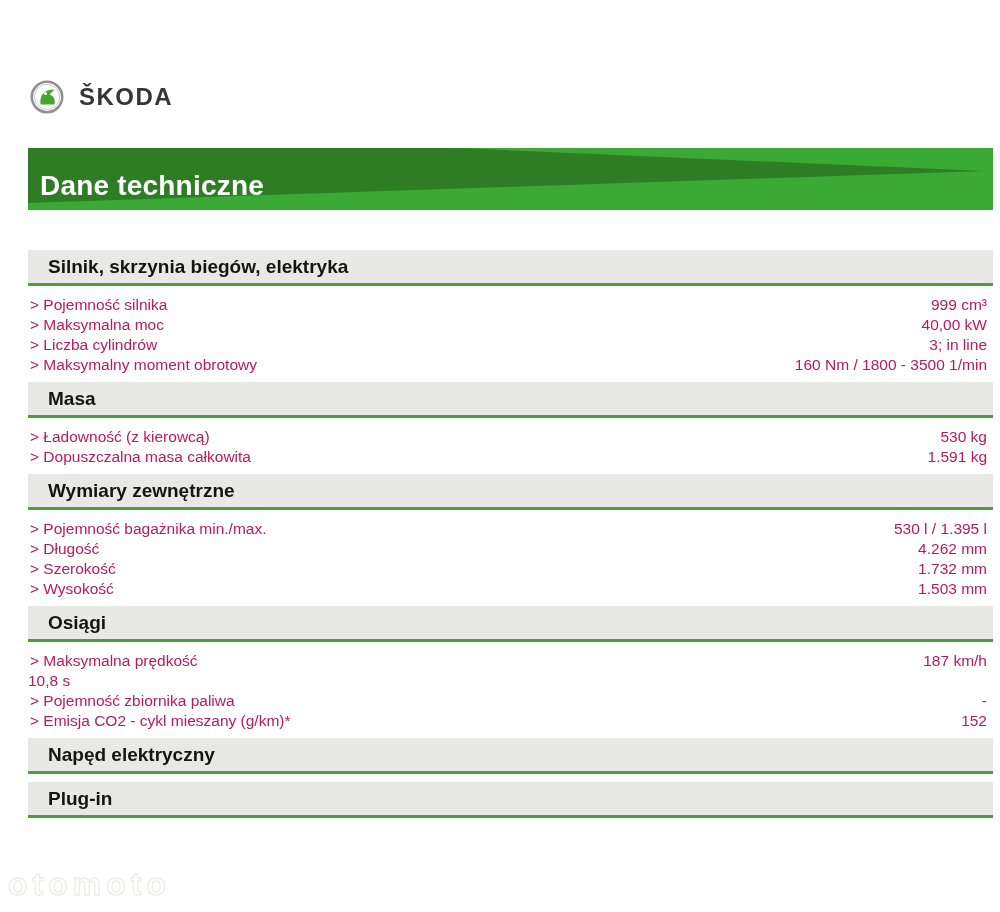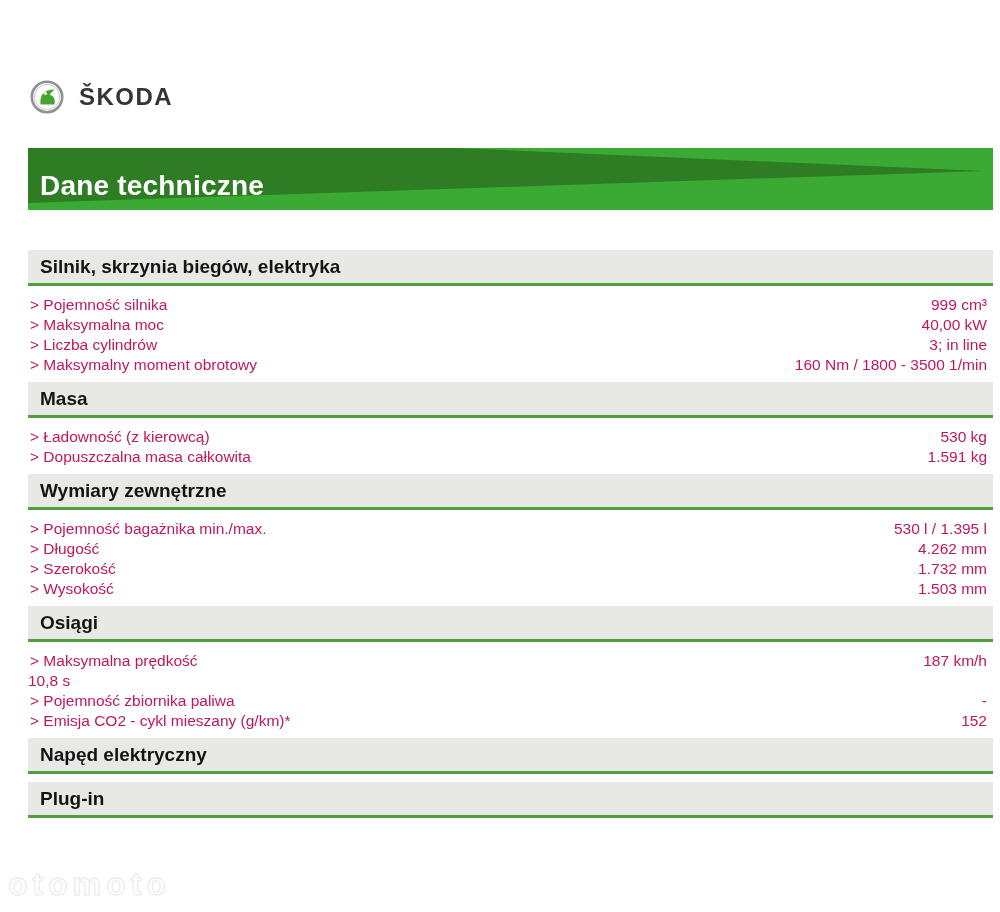--- a/index.html
+++ b/index.html
@@ -37,21 +37,21 @@
     position:absolute;top:250px;left:28px;width:965px;
   }
   .section-bar{
     background:#e8e8e6;
     border-bottom:3px solid #4e9e3d;
     height:33px;
     display:flex;align-items:center;
     padding-left:12px;box-sizing:content-box;
   }
   .section-title{
-    font-size:19px;font-weight:bold;color:#141414;
+    font-size:19px;font-weight:bold;color:#141414;margin-left:8px;
   }
   .rows{padding:9px 0 7px 0;}
   .rows.empty{padding:0;height:8px;}
   .spec-row{
     display:flex;justify-content:space-between;
     line-height:20px;font-size:15.5px;color:#be185d;
   }
   .spec-label{padding-left:2px;white-space:pre;}
   .spec-value{padding-right:6px;text-align:right;white-space:pre;}
   

